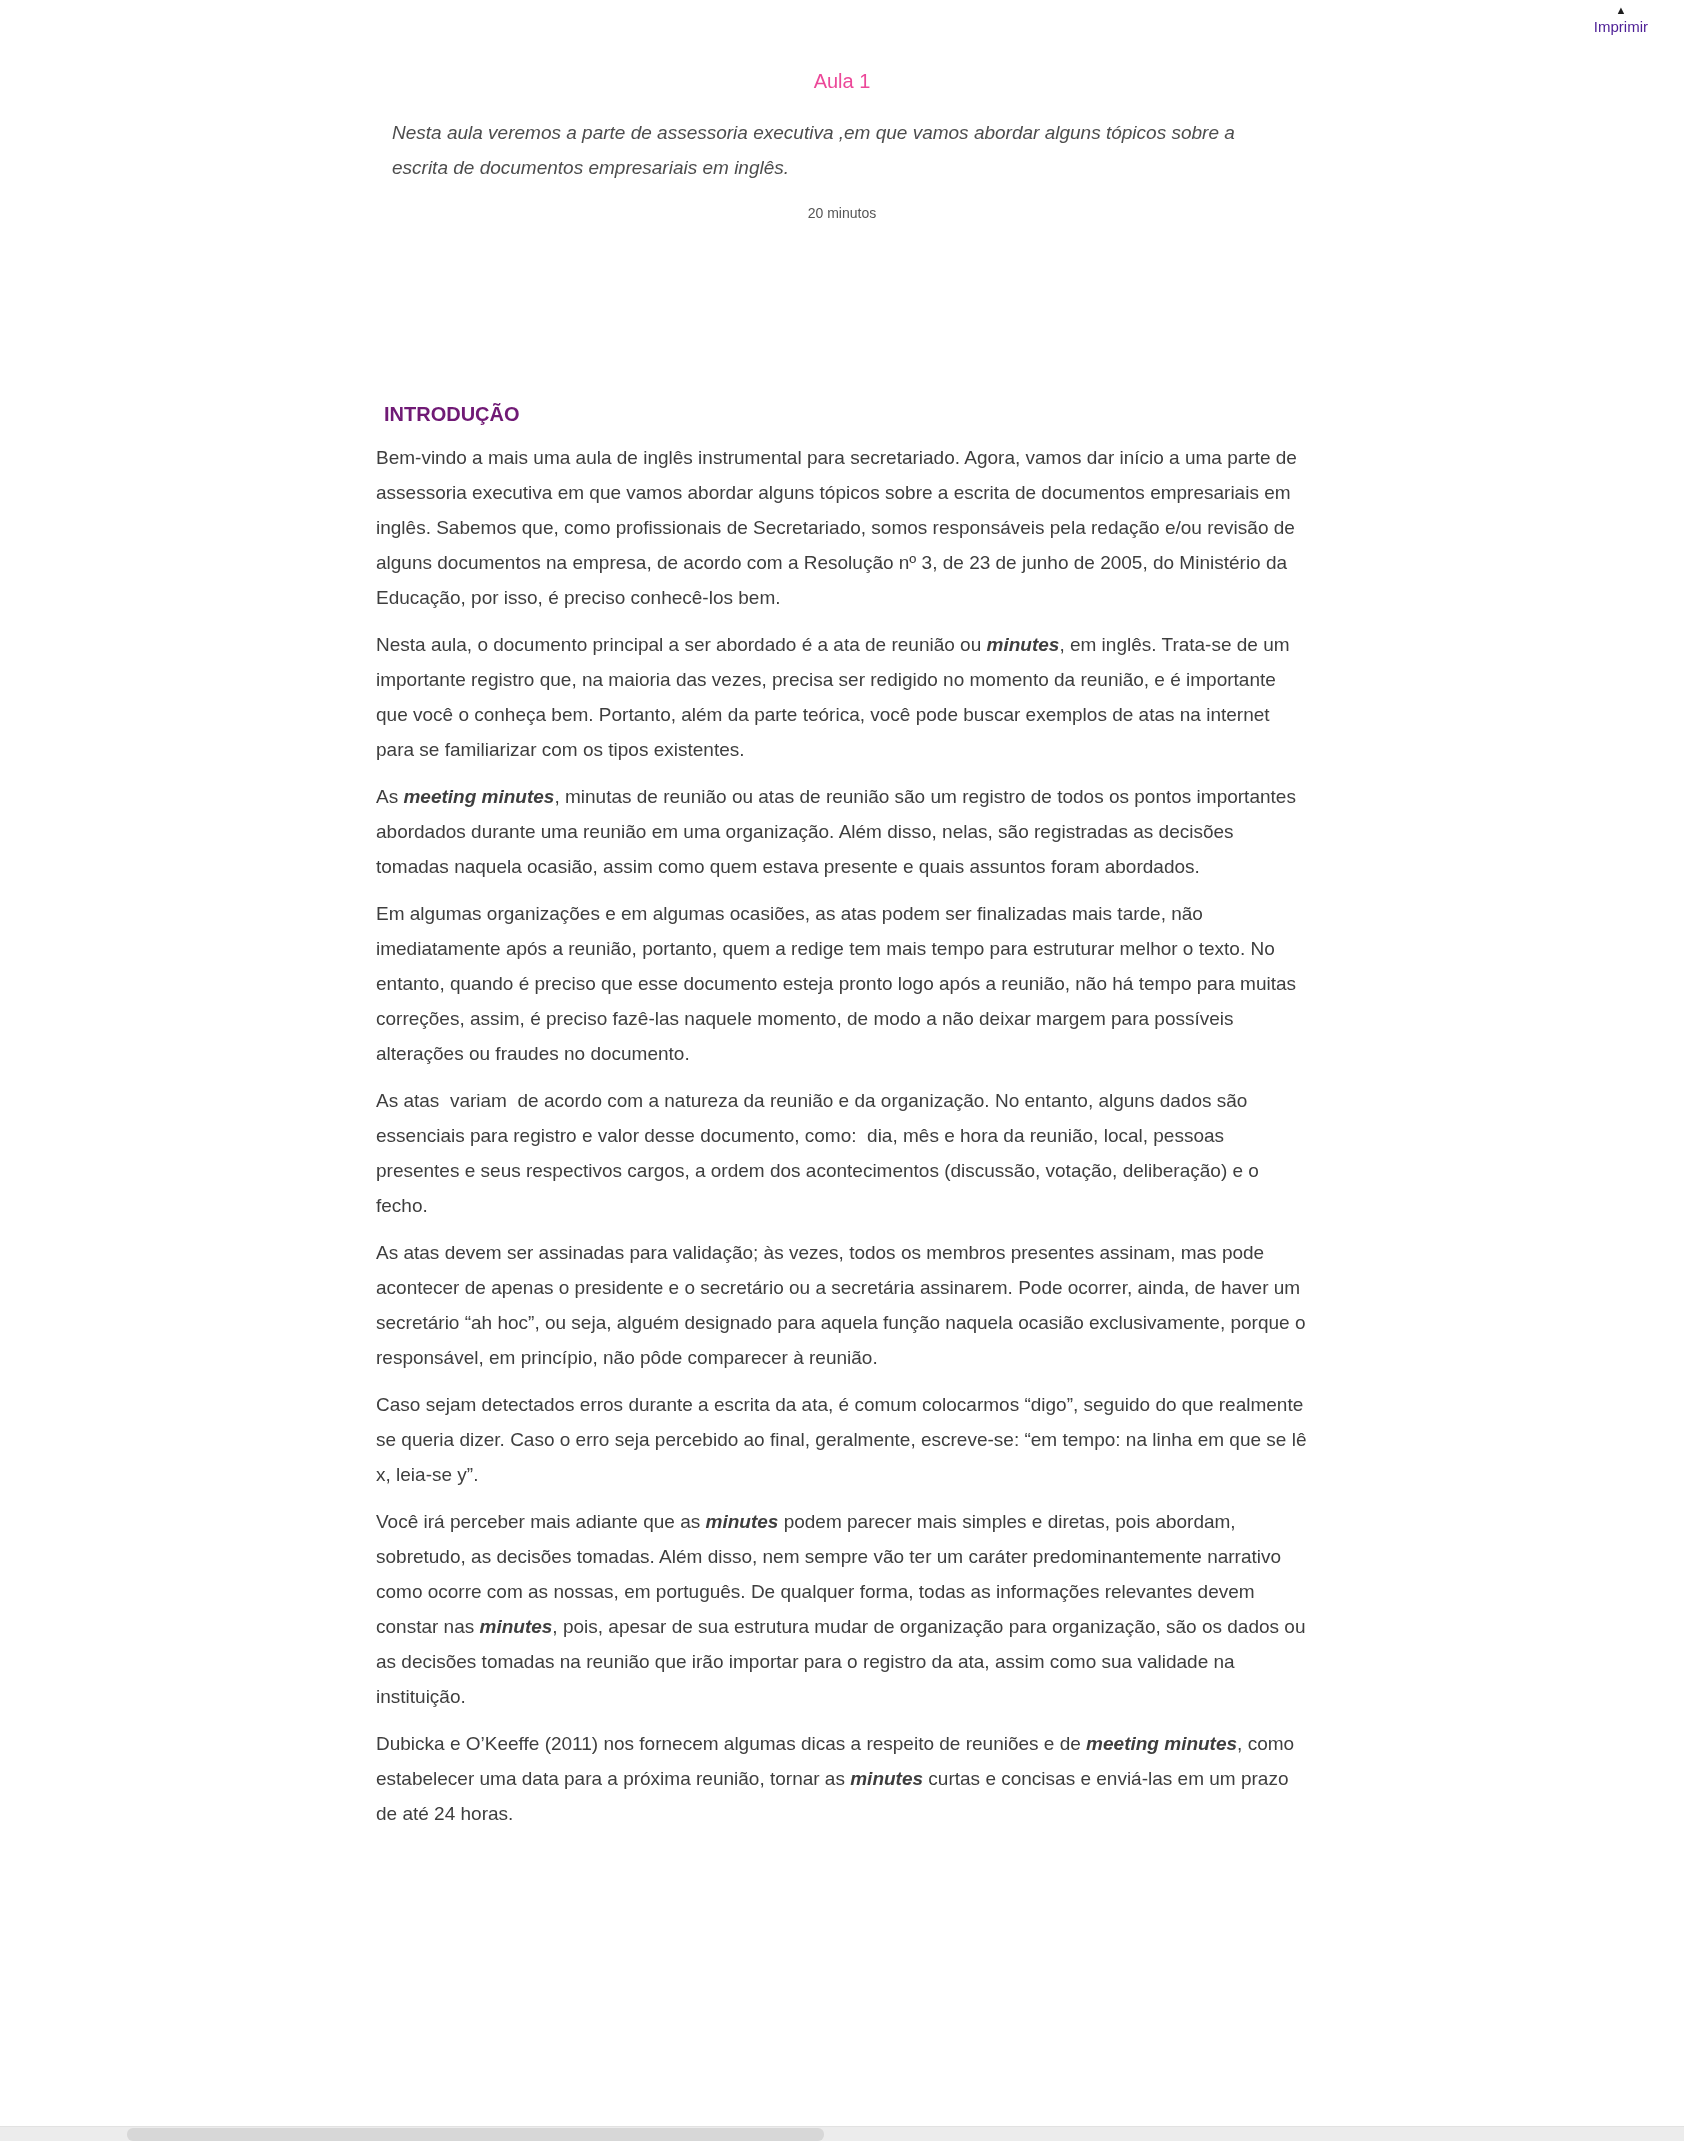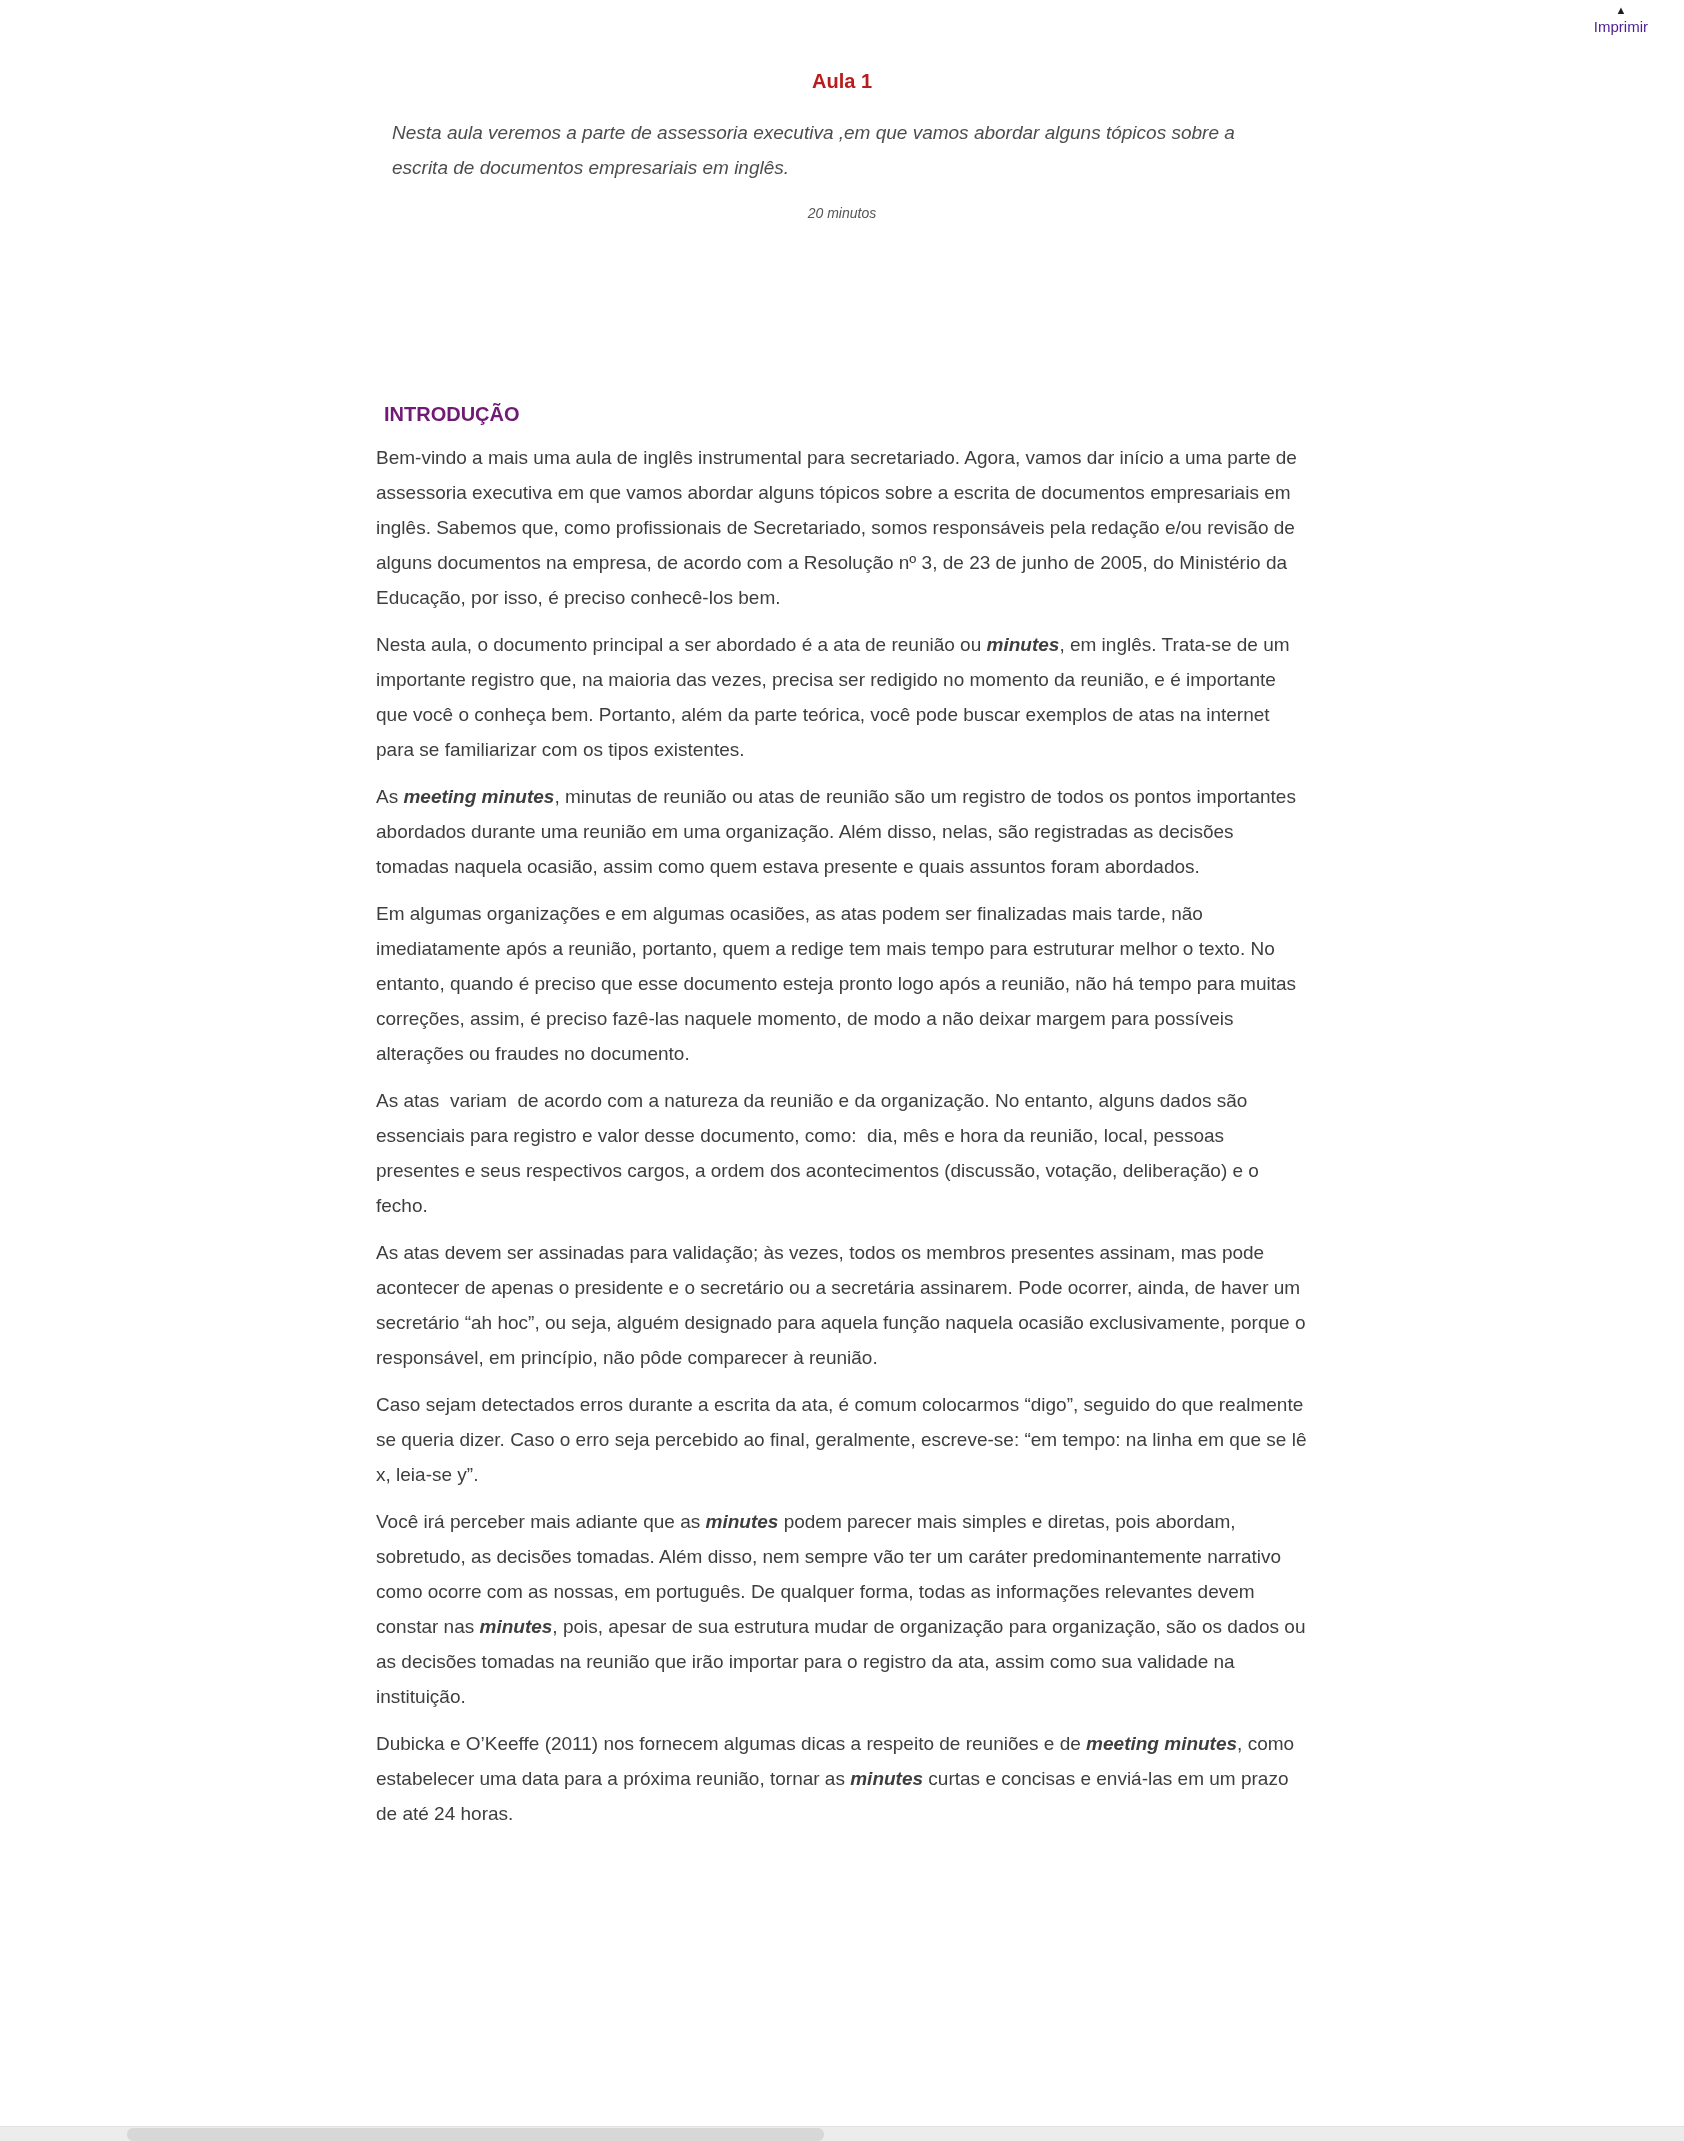--- a/index.html
+++ b/index.html
@@ -14,32 +14,32 @@
     background:none; border:none; cursor:pointer;
     display:flex; flex-direction:column; align-items:center; gap:2px;
     font-family:inherit;
   }
   .print-icon { font-size:11px; line-height:1; color:#1d1d1d; }
   .print-label { font-size:15px; color:#4c1d95; }
   .content {
     width:932px; margin:0 auto; padding-top:70px; padding-bottom:110px;
   }
   .lesson {
-    text-align:center; font-weight:bold; font-size:20px; color:#b91c1c;
+    text-align:center; font-weight:normal; font-size:20px; color:#ec4899;
   }
   h1.title {
     text-align:center; font-weight:bold; font-size:27px; color:#161616;
     margin-top:24px; letter-spacing:0.2px;
   }
   .subtitle {
     text-align:left; font-style:italic; font-size:19px; color:#4d4d4d;
     line-height:1.85; margin:22px auto 18px auto; max-width:900px;
   }
   .duration {
-    text-align:center; font-style:italic; font-size:14px; color:#555555;
+    text-align:center; font-size:14px; color:#555555;
     margin-top:20px;
   }
   h2.section-heading {
     font-size:20px; font-weight:bold; color:#701a75;
     margin:58px 0 14px 0; padding-left:8px;
   }
   .section:first-child h2.section-heading { margin-top:182px; }
   p.para {
     font-size:19px; line-height:35px; color:#3e3e3e;
     margin-top:12px; white-space:pre-wrap;

